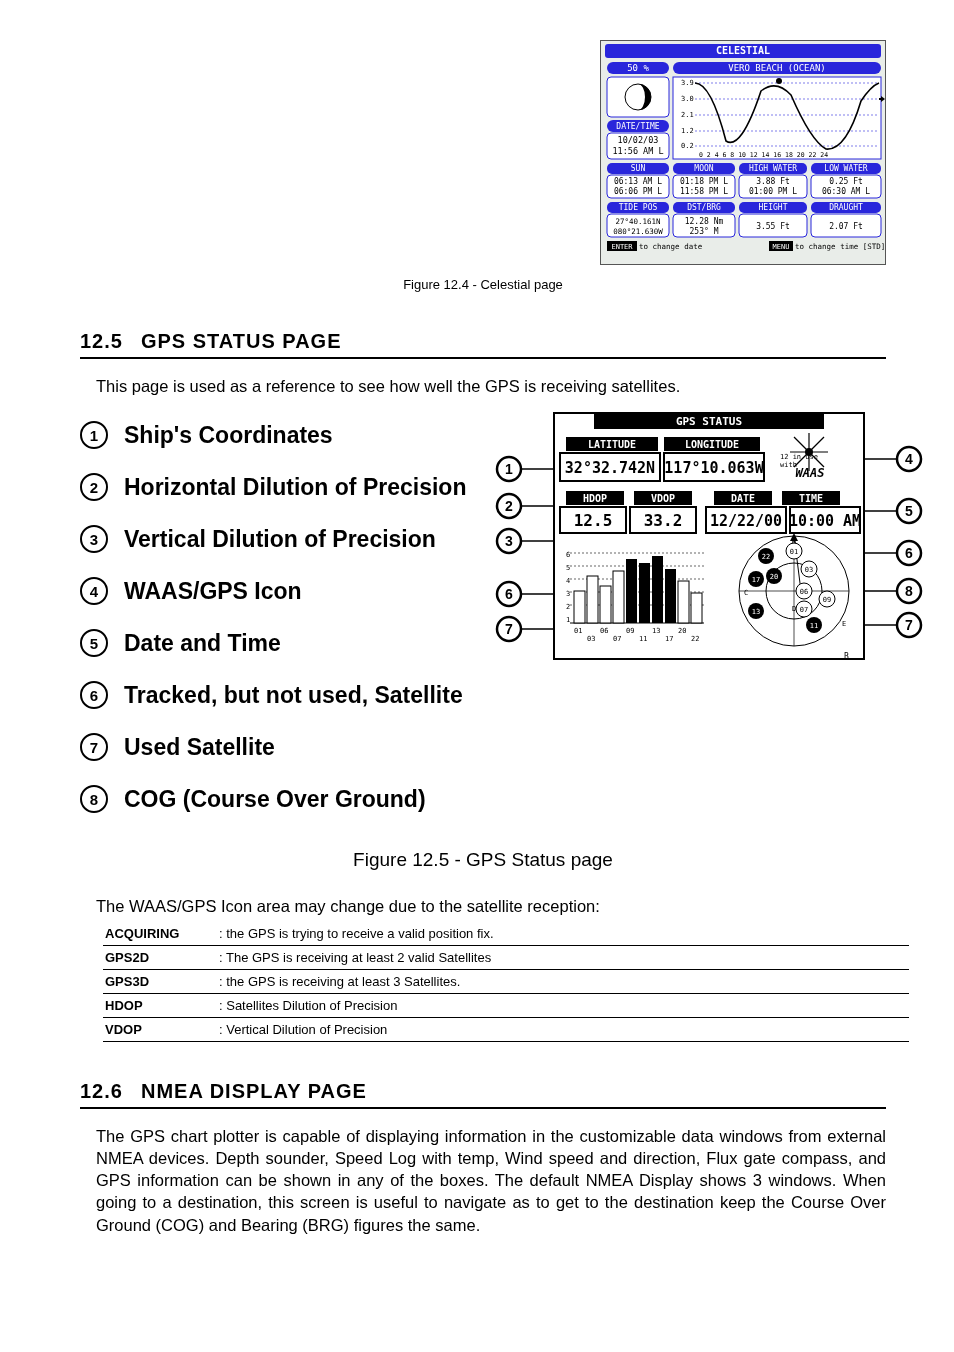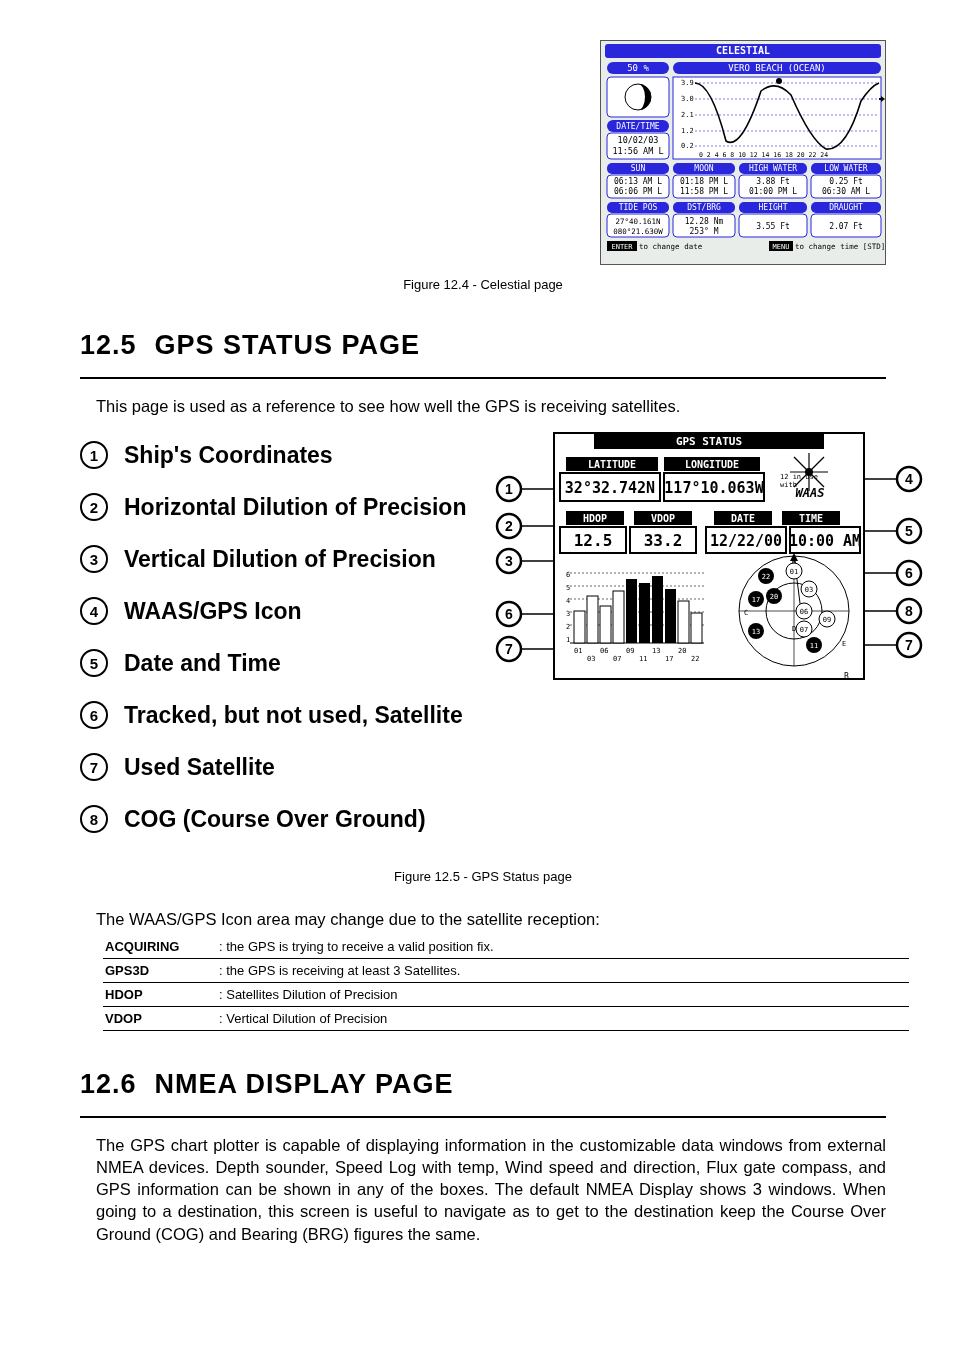--- a/index.html
+++ b/index.html
@@ -19,24 +19,24 @@
     border: 1px solid #555;
   }
   .figure-caption {
     text-align: center;
     font-size: 13px;
     margin-top: 8px;
   }
   h2.section {
     font-family: Arial, Helvetica, sans-serif;
     font-weight: 900;
-    font-size: 27px;
+    font-size: 20px;
     letter-spacing: 1px;
     border-bottom: 2px solid #000;
-    padding-bottom: 16px;
+    padding-bottom: 4px;
     margin-top: 38px;
     margin-bottom: 16px;
   }
   h2.section .num {
     margin-right: 18px;
   }
   .para {
     font-size: 16.5px;
     line-height: 1.35;
     margin: 10px 0 14px 16px;
@@ -71,21 +71,21 @@
   .legend-text {
     font-size: 23px;
     font-weight: bold;
   }
   .gps-diagram {
     flex: 1;
     min-width: 400px;
   }
   .figure-caption2 {
     text-align: center;
-    font-size: 13px;
+    font-size: 19px;
     margin: 12px 0 24px 0;
   }
   .desc-table {
     width: 100%;
     border-collapse: collapse;
     font-size: 13px;
     margin-left: 23px;
   }
   .desc-table td {
     padding: 4px 2px;
@@ -406,20 +406,24 @@
 
 <p class="para" style="margin-bottom:4px">The WAAS/GPS Icon area may change due to the satellite reception:</p>
 
 <table class="desc-table">
   <tbody>
       <tr>
         <td class="term">ACQUIRING</td>
         <td>: the GPS is trying to receive a valid position fix.</td>
       </tr>
   <tr>
+        <td class="term">GPS2D</td>
+        <td>: The GPS is receiving at least 2 valid Satellites</td>
+      </tr>
+  <tr>
         <td class="term">GPS3D</td>
         <td>: the GPS is receiving at least 3 Satellites.</td>
       </tr>
   <tr>
         <td class="term">HDOP</td>
         <td>: Satellites Dilution of Precision</td>
       </tr>
   <tr>
         <td class="term">VDOP</td>
         <td>: Vertical Dilution of Precision</td>

